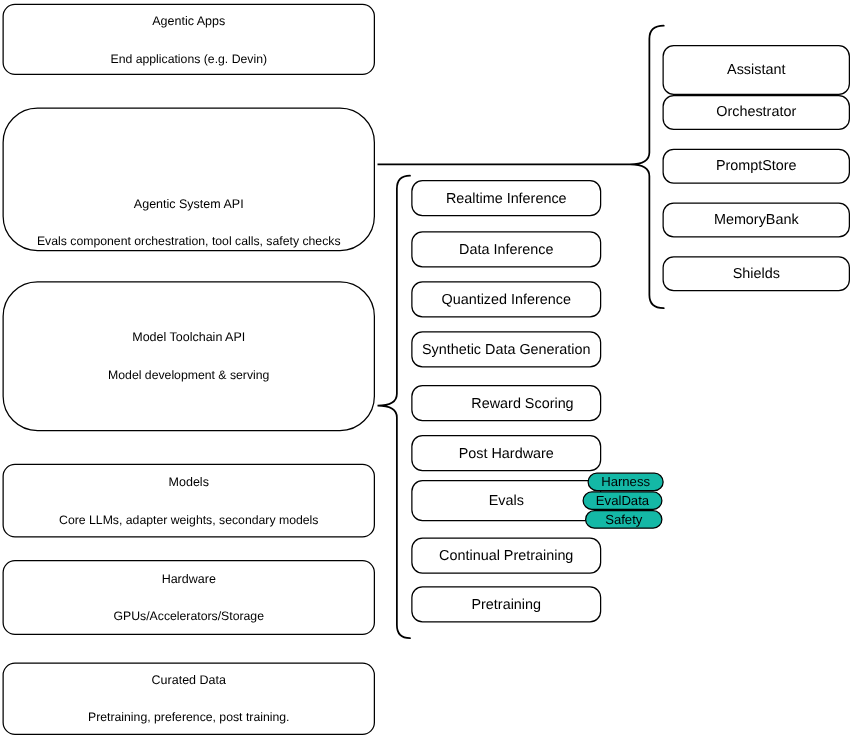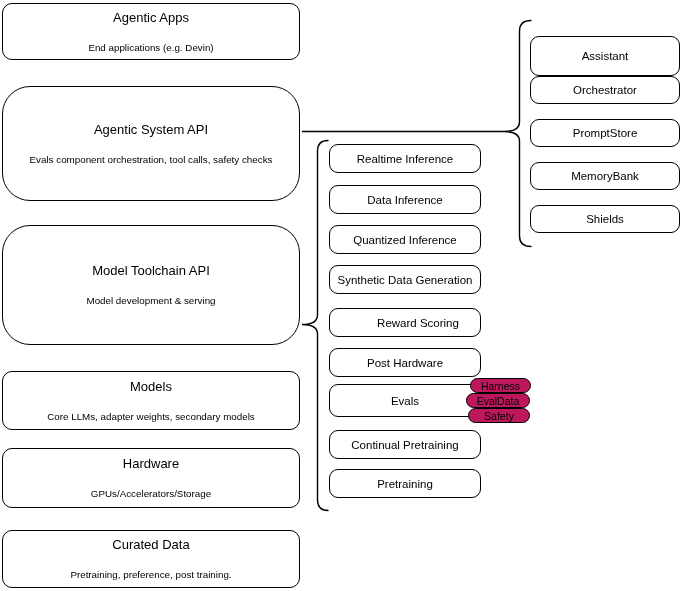--- a/index.html
+++ b/index.html
@@ -6,30 +6,30 @@
   .canvas {
     position:relative; width:682px; height:591px; background:#ffffff;
     font-family:"Liberation Sans", sans-serif; color:#000; overflow:hidden;
   }
   svg.overlay { position:absolute; left:0; top:0; z-index:1; pointer-events:none; }
   .node {
     position:absolute; box-sizing:border-box; background:#ffffff;
     border:1.4px solid #000; display:flex; flex-direction:column;
     align-items:center; justify-content:center; text-align:center; z-index:2;
   }
-  .big .title { font-size:13px; line-height:15px; }
+  .big .title { font-size:10px; line-height:15px; }
   .big .sub   { font-size:9.8px; line-height:12px; margin-top:17px; }
   .r10 { border-radius:10px; }
   .r28 { border-radius:28px; }
   .small {
     font-size:11.5px; border-radius:9px; border-width:1.5px;
     white-space:nowrap;
   }
   .oval {
-    position:absolute; box-sizing:border-box; background:#be185d;
+    position:absolute; box-sizing:border-box; background:#14b8a6;
     border:1.5px solid #000; border-radius:9px; display:flex;
     align-items:center; justify-content:center; font-size:10.5px;
     white-space:nowrap; z-index:3;
   }
 </style>
 </head>
 <body>
 
 <div class="canvas">
 
@@ -37,21 +37,21 @@
     <path d="M302 131.5 L504 131.5" stroke="#000" stroke-width="1.4" fill="none"></path>
     <path d="M531 20.5 Q519.5 20.5 519.5 31 L519.5 122 Q519.5 131.5 504 131.5 Q519.5 131.5 519.5 141 L519.5 236 Q519.5 246.5 531 246.5" stroke="#000" stroke-width="1.4" fill="none" stroke-linecap="round"></path>
     <path d="M328 140.5 Q317.5 140.5 317.5 151 L317.5 315 Q317.5 324.5 302 324.5 Q317.5 324.5 317.5 334 L317.5 500 Q317.5 510.5 328 510.5" stroke="#000" stroke-width="1.4" fill="none" stroke-linecap="round"></path>
   </svg>
 
   <div class="node big r10" style="left:2px; top:3px; width:298px; height:57px;">
     <span class="title">Agentic Apps</span>
     <span class="sub">End applications (e.g. Devin)</span>
   </div>
 
-  <div class="node big r28" style="left:2px; top:86px; width:298px; height:115px;">
+  <div class="node big r28" style="left:2px; top:86px; width:298px; height:115px;justify-content:flex-end;">
     <span class="title">Agentic System API</span>
     <span class="sub">Evals component orchestration, tool calls, safety checks</span>
   </div>
 
   <div class="node big r28" style="left:2px; top:225px; width:298px; height:120px;">
     <span class="title">Model Toolchain API</span>
     <span class="sub">Model development &amp; serving</span>
   </div>
 
   <div class="node big r10" style="left:2px; top:371px; width:298px; height:59px;">

